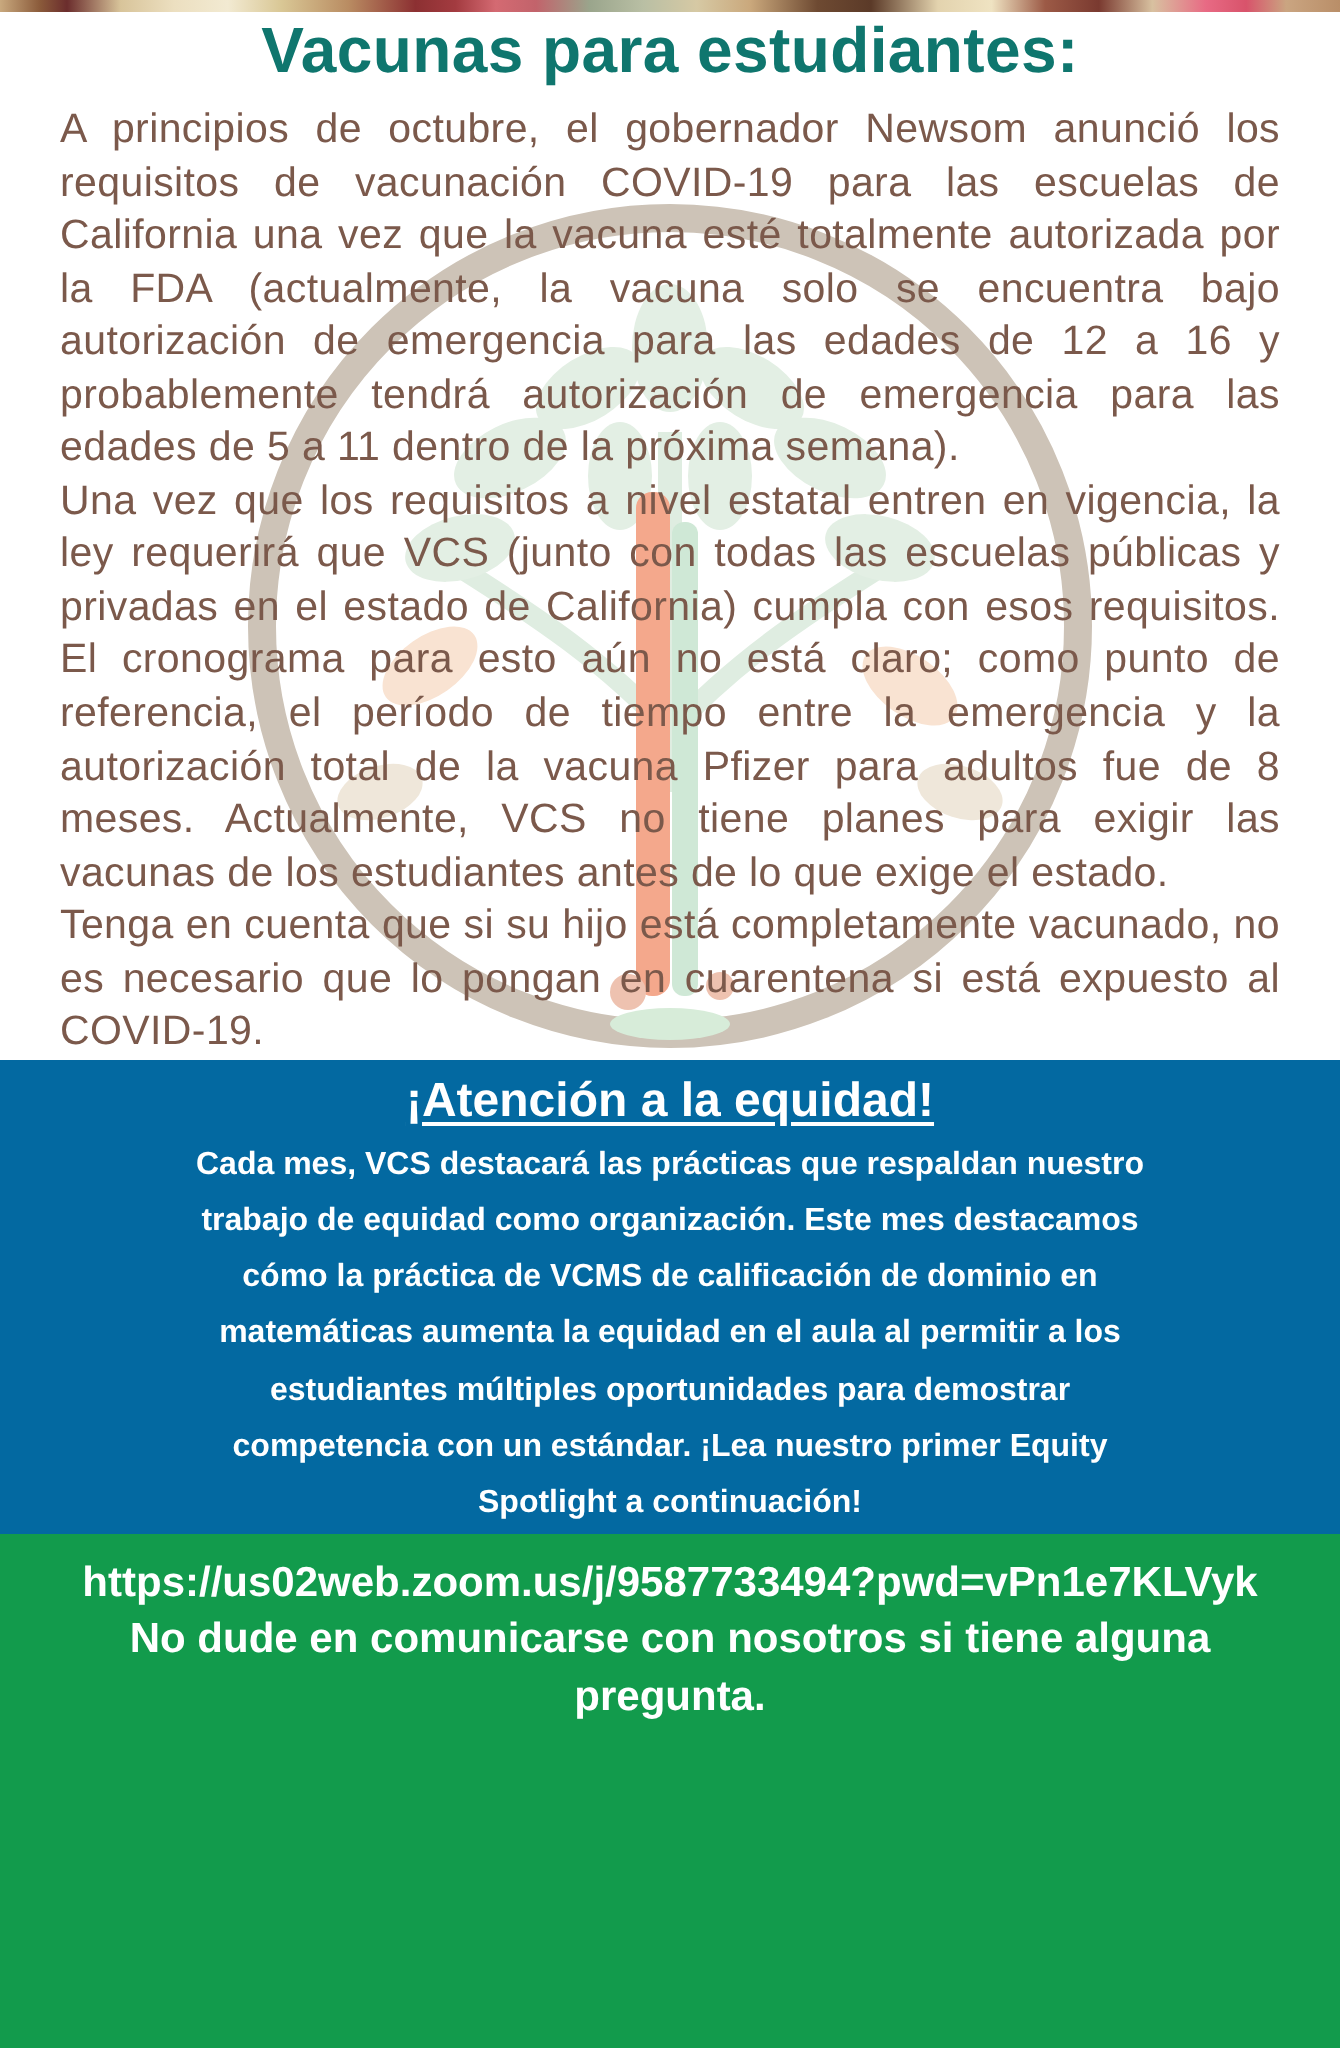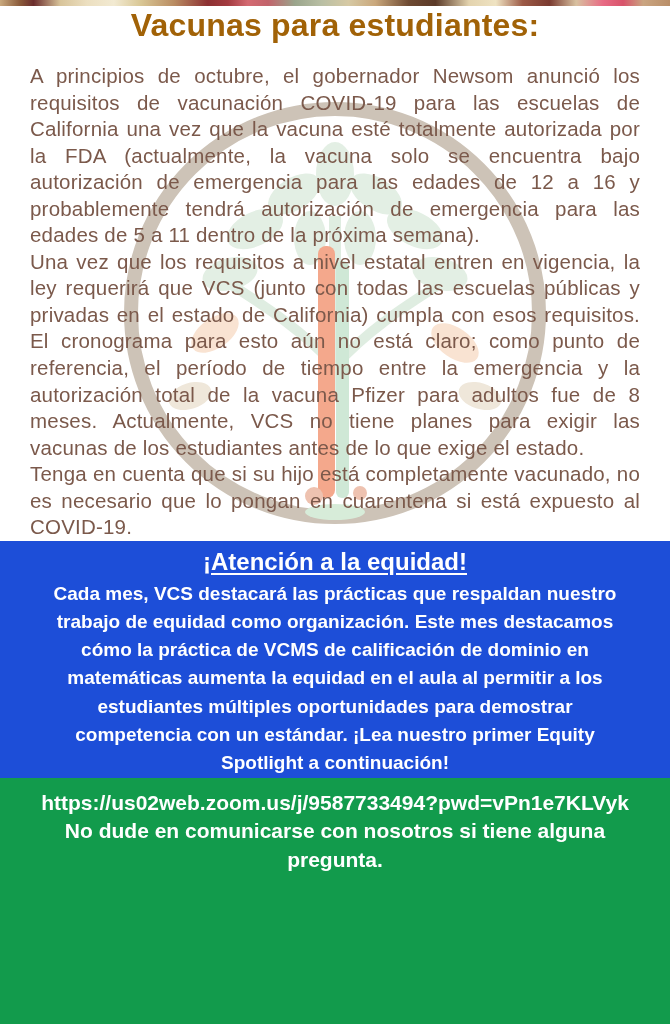--- a/index.html
+++ b/index.html
@@ -14,55 +14,55 @@
     background:linear-gradient(90deg,
       #c9a97e 0%, #8a5a3a 3%, #6b2d2d 5%, #d8c49a 9%, #ecdfc0 13%,
       #f2ead2 17%, #d9c795 21%, #b98c62 26%, #8c3032 31%, #a33b40 34%,
       #d46a72 37%, #c2636b 40%, #9aa58c 44%, #b9bfa4 48%, #d6c9a4 52%,
       #caa87c 56%, #6e4a32 61%, #5b3a28 65%, #e3d3ae 70%, #efe3c2 74%,
       #9c5a46 78%, #7a3a30 82%, #d8c1a0 86%, #e86a84 90%, #d8536b 93%,
       #caa581 96%, #b98e68 100%);
   }
   .page-title {
     position:relative; z-index:2;
-    color:#a16207;
+    color:#0f766e;
     font-size:32px; font-weight:bold;
     text-align:center; letter-spacing:0.2px;
-    margin:1px 0 20px 0; line-height:36px;
+    margin:1px 0 9px 0; line-height:36px;
   }
   .watermark {
     position:absolute; left:118px; top:96px;
     width:434px; height:434px; z-index:0;
   }
   .intro {
     position:relative; z-index:1;
     padding:0 30px;
     color:#7b594b;
     font-size:20.5px; line-height:26.55px;
     letter-spacing:0.2px;
     text-align:justify;
   }
   .intro p { margin:0; }
   .equity-section {
     position:relative; z-index:1;
-    background:#1d4ed8;
+    background:#0369a1;
     color:#ffffff;
     height:237px; box-sizing:border-box;
     padding:5px 22px 0 22px;
     text-align:center;
   }
   .equity-heading {
     margin:0 0 3px 0;
     font-size:24px; font-weight:bold; line-height:31px;
     text-decoration:underline;
     text-underline-offset:3px;
   }
   .equity-body {
     margin:0;
-    font-size:19px; font-weight:bold; line-height:28.2px;
+    font-size:16px; font-weight:bold; line-height:28.2px;
     white-space:pre-line;
   }
   .zoom-section {
     position:relative; z-index:1;
     background:#129b4c;
     color:#ffffff;
     height:267px; box-sizing:border-box;
     padding:11px 30px 0 30px;
     text-align:center;
     font-size:21px; font-weight:bold; line-height:28.4px;

